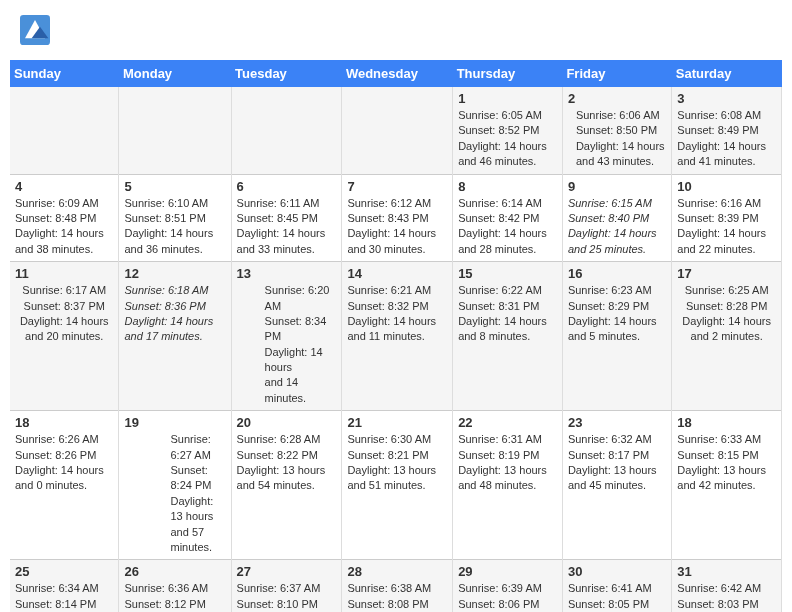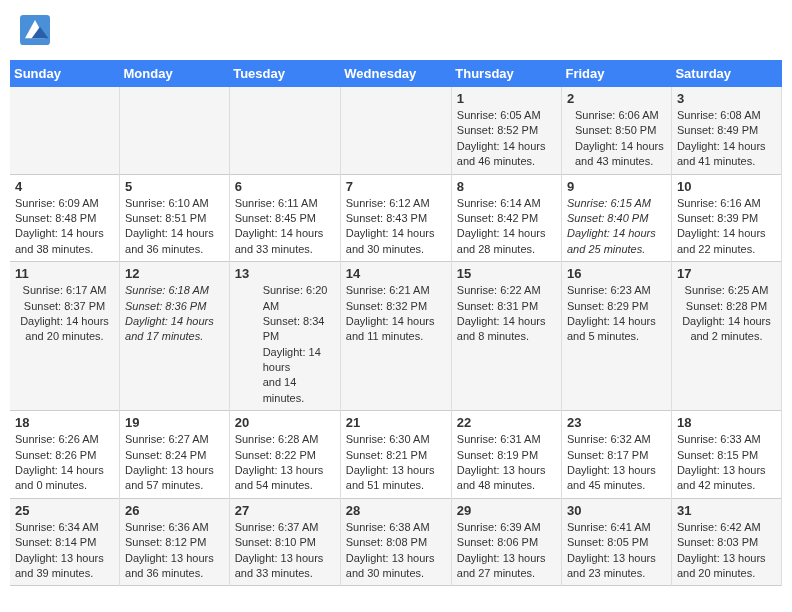--- a/index.html
+++ b/index.html
@@ -262,21 +262,21 @@
       <tr>
         <td>
           <span class="day-num">18</span>
           <div class="day-info" style="white-space: pre-line;">Sunrise: 6:26 AM
 Sunset: 8:26 PM
 Daylight: 14 hours
 and 0 minutes.</div>
         </td>
         <td>
           <span class="day-num">19</span>
-          <div class="day-info" style="white-space: pre-line;">Sunrise: 6:27 AM
+          <div class="day-info" style="white-space: pre-line; margin-left: 46px;">Sunrise: 6:27 AM
 Sunset: 8:24 PM
 Daylight: 13 hours
 and 57 minutes.</div>
         </td>
         <td>
           <span class="day-num">20</span>
           <div class="day-info" style="white-space: pre-line;">Sunrise: 6:28 AM
 Sunset: 8:22 PM
 Daylight: 13 hours
 and 54 minutes.</div>

